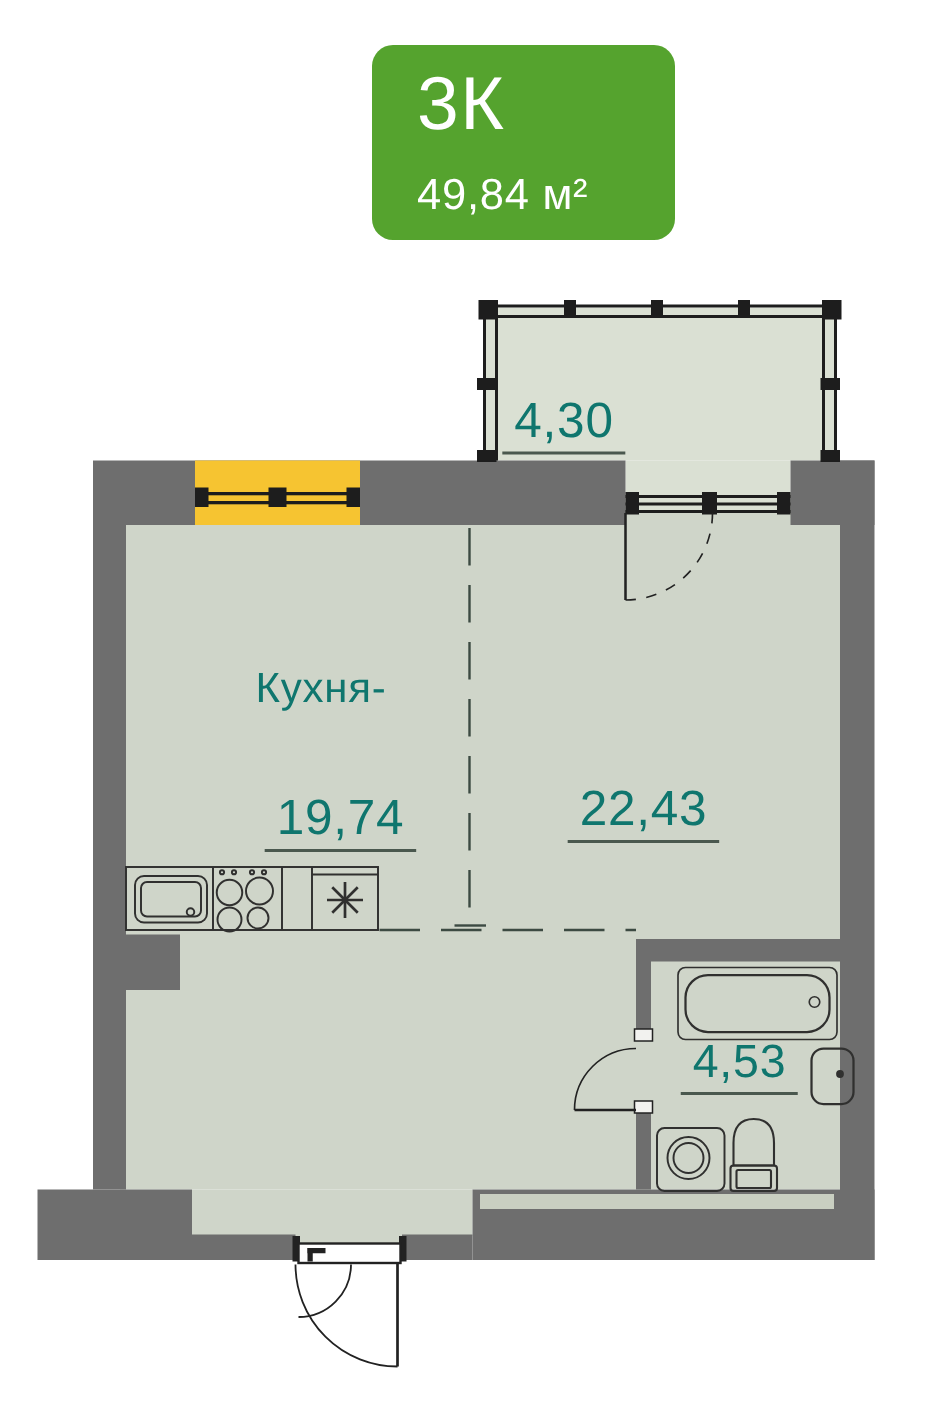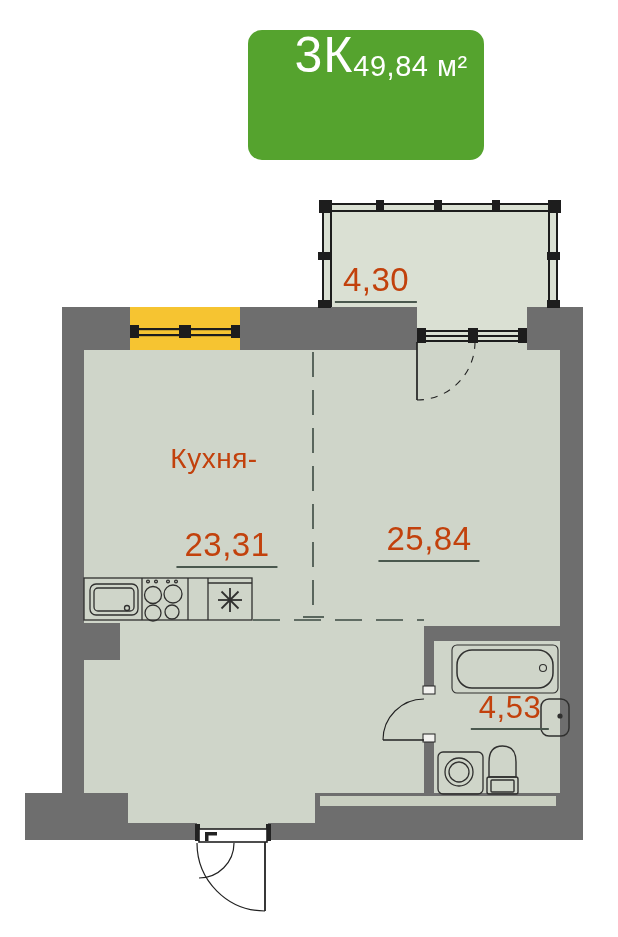--- a/index.html
+++ b/index.html
@@ -1,25 +1,25 @@
 <!DOCTYPE html>
 <html><head>
 <meta charset="utf-8">
 <style>
   html,body{margin:0;padding:0;background:#fff;}
   .canvas{position:relative;width:618px;height:937px;background:#ffffff;
           font-family:"Liberation Sans",sans-serif;overflow:hidden;}
-  .badge{position:absolute;left:248px;top:30px;width:236px;height:130px;
+  .badge{position:absolute;left:248px;top:30px;width:202px;height:130px;
          background:#55a32e;border-radius:14px;color:#ffffff;
-         display:flex;justify-content:center;
+         display:flex;flex-direction:column;justify-content:center;
          padding-left:30px;box-sizing:border-box;}
   .badge .t1{font-size:50px;font-weight:500;letter-spacing:1px;line-height:1;}
   .badge .t2{font-size:29px;font-weight:400;margin-top:20px;letter-spacing:.5px;}
   .plan-svg{position:absolute;left:0;top:0;}
-  .plan-label{position:absolute;transform:translateX(-50%);color:#c2410c;
+  .plan-label{position:absolute;transform:translateX(-50%);color:#0f766e;
               font-size:33px;line-height:1;text-align:center;letter-spacing:.5px;white-space:nowrap;}
   .plan-label.name{font-size:28px;line-height:1.12;letter-spacing:.5px;text-align:center;}
   .plan-label.small{font-size:31px;}
   .area{display:inline-block;border-bottom:2px solid #4a584e;padding:0 8px 5px;}
 </style>
 </head>
 <body>
 
 <div class="canvas">
 
@@ -174,25 +174,25 @@
   </svg>
 
   <div class="plan-label" style="left:376px;top:263px;">
     <span class="area">4,30</span>
   </div>
 
   <div class="plan-label name" style="left:214px;top:443px;">
     <div>Кухня-</div>
   </div>
   <div class="plan-label" style="left:227px;top:528px;">
-    <span class="area">23,31</span>
+    <span class="area">19,74</span>
   </div>
 
   <div class="plan-label" style="left:429px;top:522px;">
-    <span class="area">25,84</span>
+    <span class="area">22,43</span>
   </div>
 
-  <div class="plan-label small" style="left:493px;top:692px;margin-left:17px;">
+  <div class="plan-label small" style="left:493px;top:692px;">
     <span class="area">4,53</span>
   </div>
 
 
 </div>
 
 </body></html>

